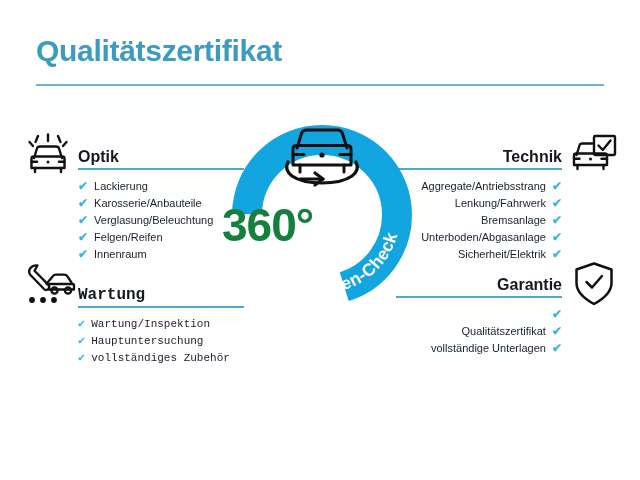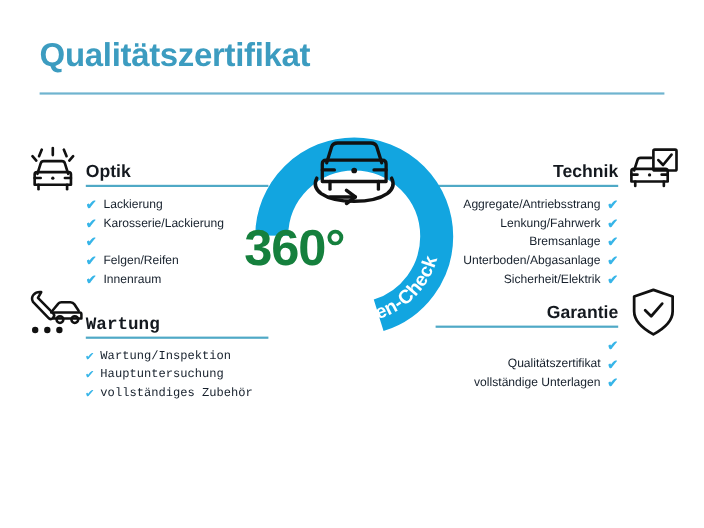--- a/index.html
+++ b/index.html
@@ -149,24 +149,25 @@
       <div class="sec-title">Optik</div>
     </div>
     <div class="sec-rule"></div>
     <div class="items">
       <div class="item">
           <span class="check">✔</span>
           <span>Lackierung</span>
         </div>
       <div class="item">
           <span class="check">✔</span>
-          <span>Karosserie/Lackierung</span>
-        </div>
-      <div class="item">
-          <span class="check">✔</span>
+          <span>Karosserie/Anbauteile</span>
+        </div>
+      <div class="item">
+          <span class="check">✔</span>
+          <span>Verglasung/Beleuchtung</span>
         </div>
       <div class="item">
           <span class="check">✔</span>
           <span>Felgen/Reifen</span>
         </div>
       <div class="item">
           <span class="check">✔</span>
           <span>Innenraum</span>
         </div>
     </div>

